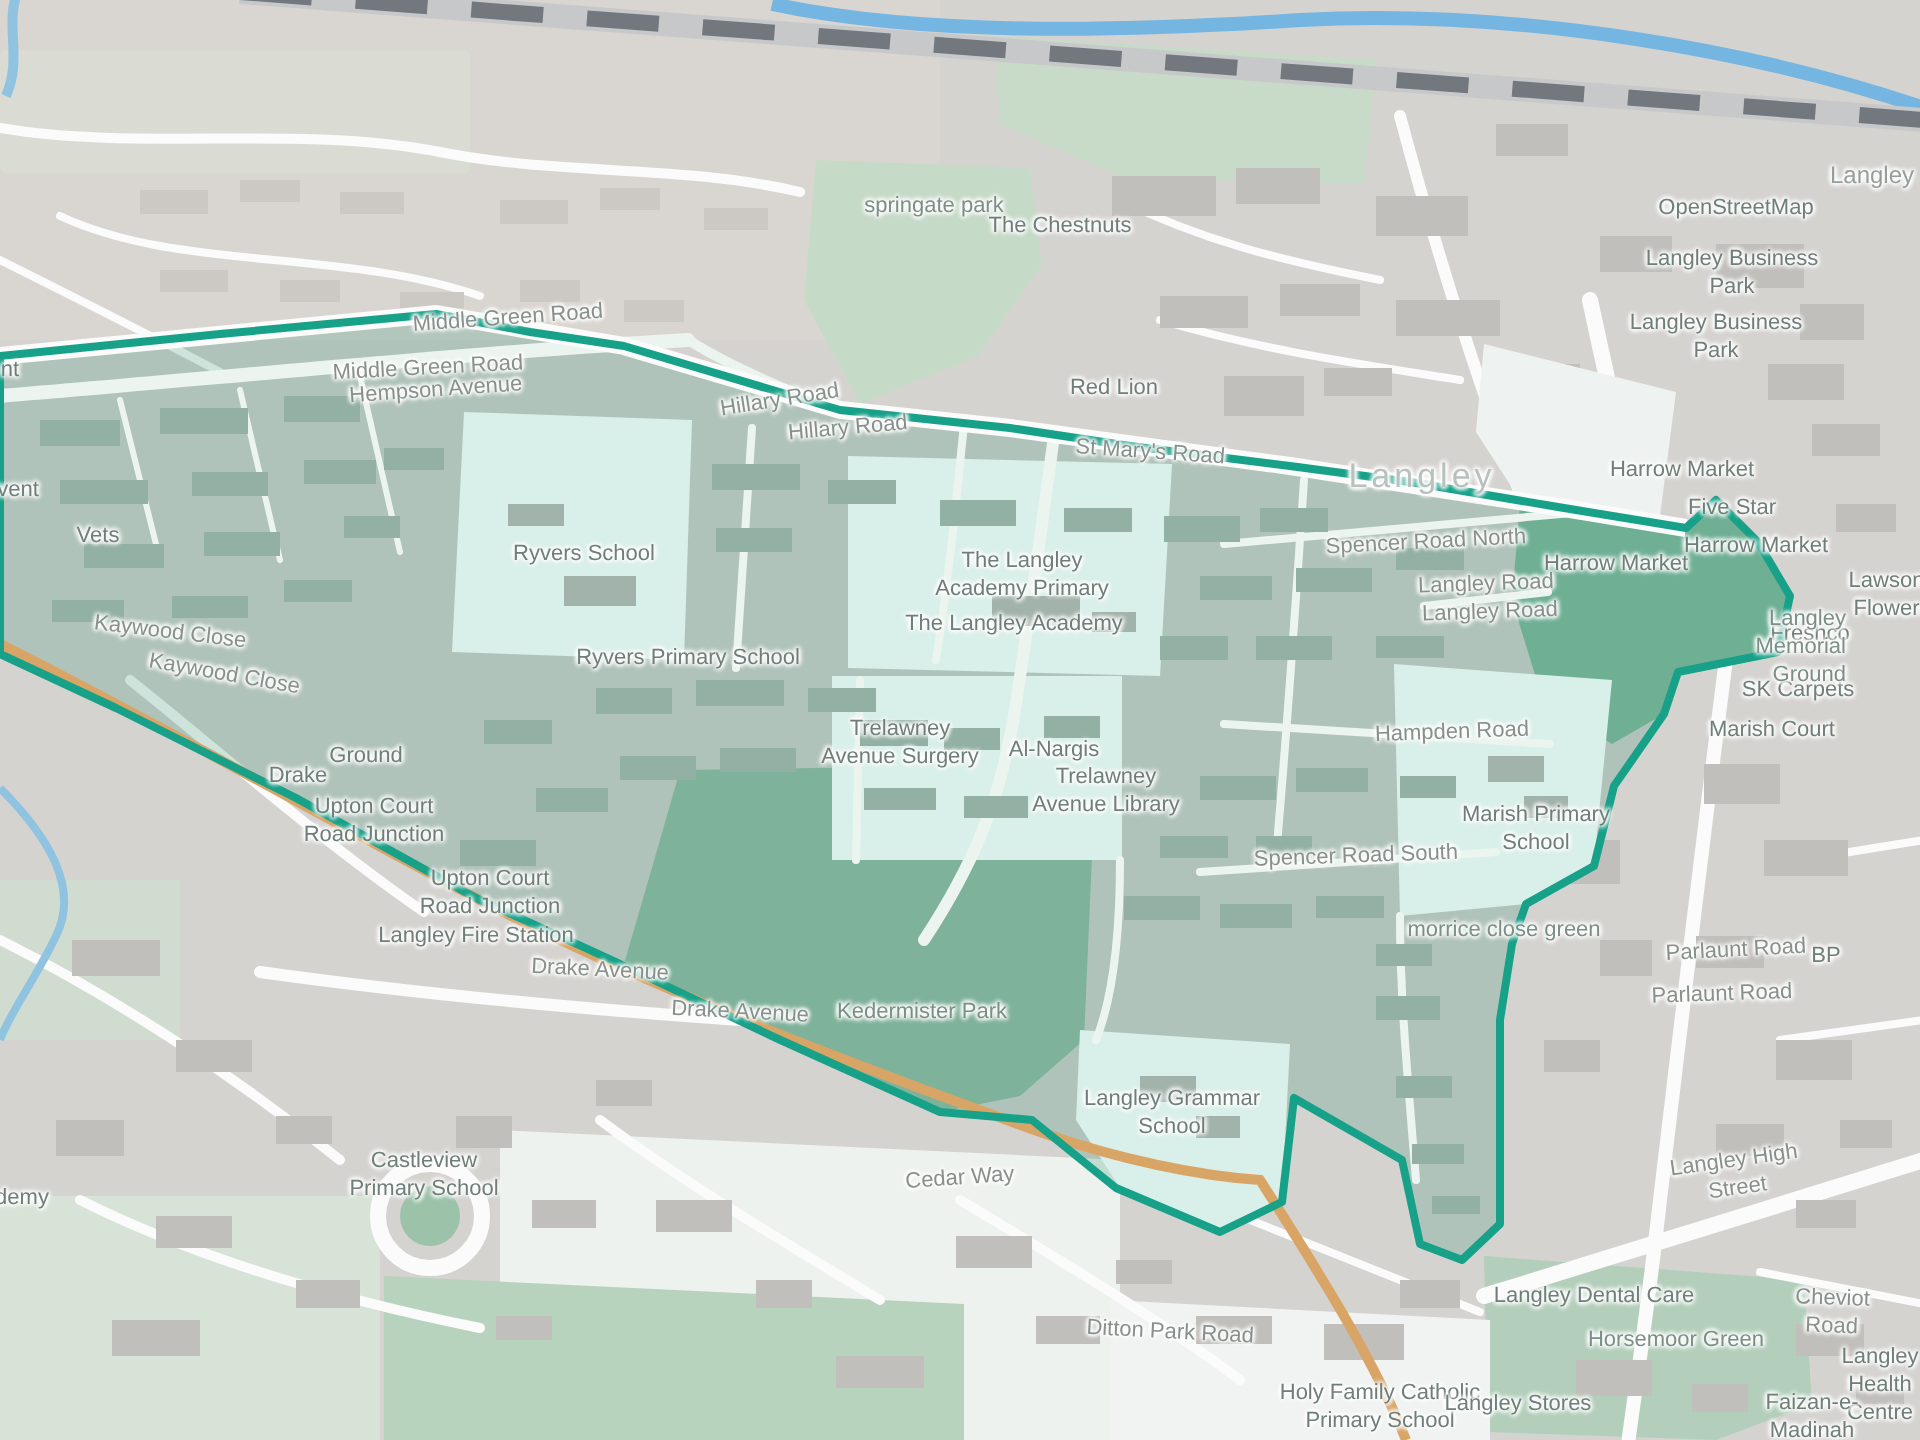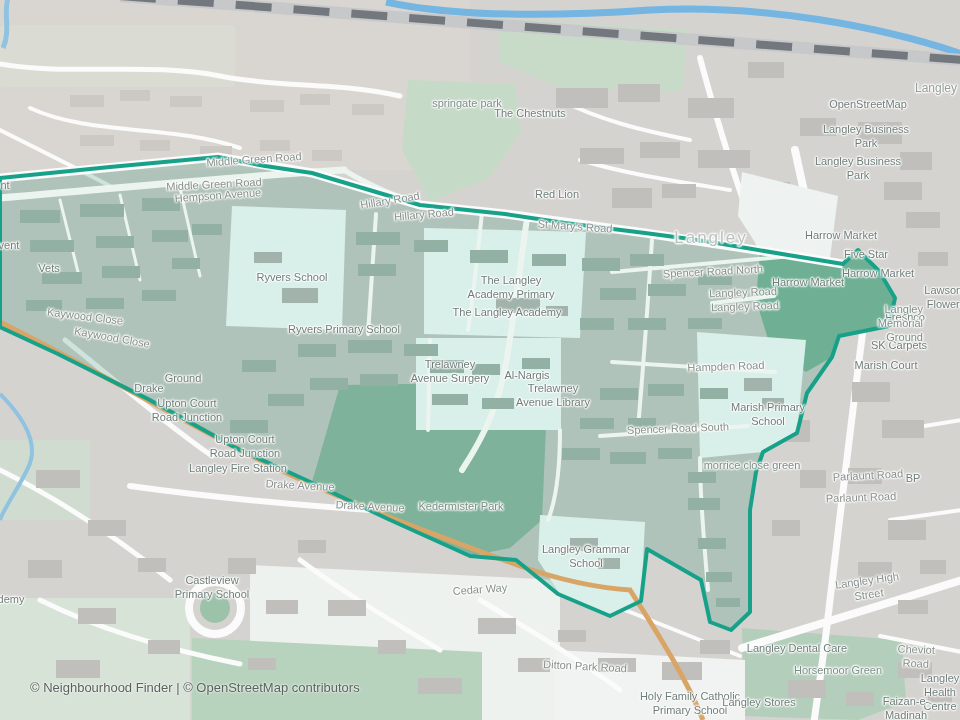--- a/index.html
+++ b/index.html
@@ -324,14 +324,13 @@
       <div class="map-label poi" style="left: 690px; top: 704px; transform: translate(-50%, -50%);">Holy Family Catholic
 Primary School</div>
       <div class="map-label poi" style="left: 759px; top: 703px; transform: translate(-50%, -50%);">Langley Stores</div>
       <div class="map-label poi" style="left: 797px; top: 649px; transform: translate(-50%, -50%);">Langley Dental Care</div>
       <div class="map-label road" style="left: 916px; top: 657px; transform: translate(-50%, -50%) rotate(2deg);">Cheviot Road</div>
       <div class="map-label area" style="left: 838px; top: 671px; transform: translate(-50%, -50%);">Horsemoor Green</div>
       <div class="map-label poi" style="left: 940px; top: 693px; transform: translate(-50%, -50%);">Langley Health Centre</div>
       <div class="map-label poi" style="left: 906px; top: 709px; transform: translate(-50%, -50%);">Faizan-e-Madinah</div>
     </div>
 
-  <div class="attribution">© Neighbourhood Finder | © OpenStreetMap contributors</div>
 </div>
 
 </body></html>

